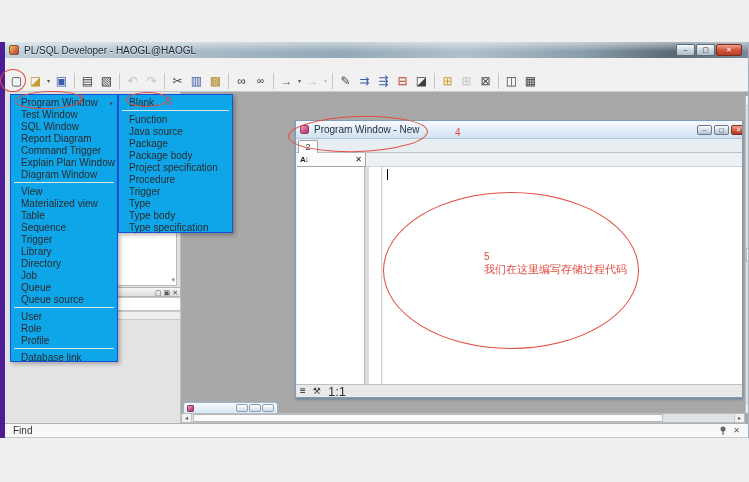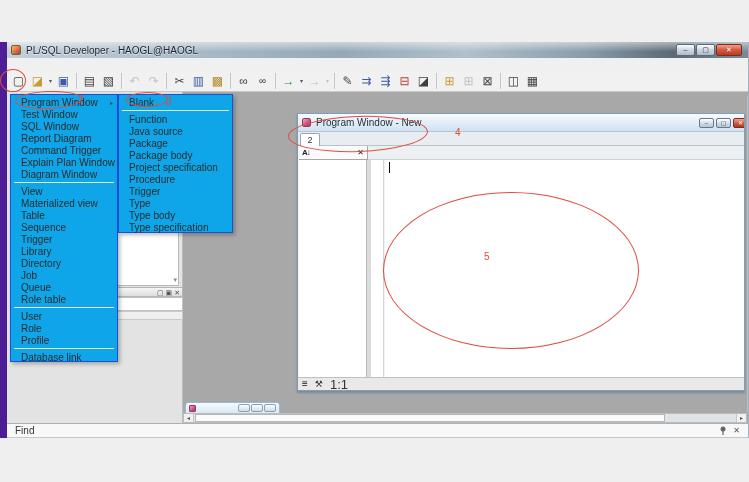--- a/index.html
+++ b/index.html
@@ -1,21 +1,21 @@
 <!DOCTYPE html>
 <html><head>
 <meta charset="utf-8">
 <style>
   *{box-sizing:border-box;margin:0;padding:0}
   html,body{width:749px;height:482px}
   body{font-family:"Liberation Sans",sans-serif;background:#fff;position:relative;overflow:hidden}
   .page{position:absolute;left:0;top:0;width:749px;height:482px;background:#efefef}
 
   
-  .app{position:absolute;left:0;top:42px;width:749px;height:396px;background:#f0f0f0;border-left:7px solid #4c1d95;border-right:1px solid #a7b1ba}
+  .app{position:absolute;left:0;top:42px;width:749px;height:396px;background:#f0f0f0;border-left:5px solid #4c1d95;border-right:1px solid #a7b1ba}
   .titlebar{position:absolute;left:0;top:0;width:100%;height:16px;
     background:linear-gradient(180deg,rgba(255,255,255,.55),rgba(255,255,255,.08) 60%),
                linear-gradient(90deg,#bccbd7 0%,#a4b8c7 22%,#8aa1b2 45%,#a9bbc8 62%,#7e94a5 78%,#4c5d6a 90%,#6d8090 100%);
     display:flex;align-items:center;padding:0 4px}
   .appicon{width:10px;height:10px;margin-right:5px;border-radius:2px;background:linear-gradient(135deg,#f3c25a,#d86a3c 60%,#9c3b7a);border:1px solid #7e5a2c;flex:none}
   .apptitle{font-size:10px;color:#1d2630;text-shadow:0 1px 1px rgba(255,255,255,.7);white-space:nowrap}
   .winbtns{margin-left:auto;display:flex;gap:1px;margin-right:2px}
   .wb{width:19px;height:12px;border:1px solid #5c6b78;border-radius:2px;background:linear-gradient(#fdfdfd,#cfd9e2 45%,#aebdc9);
       font-size:7px;line-height:10px;text-align:center;color:#333}
   .wb.close{width:26px;background:linear-gradient(#f0a08c,#d4573c 50%,#b33c26);color:#fff;border-color:#7e2c1c}
@@ -36,21 +36,21 @@
   .dockbox1{position:absolute;left:8px;top:138px;width:164px;height:56px;background:#fff;border:1px solid #b9b9b9}
   .dockscroll{position:absolute;right:1px;bottom:1px;font-size:7px;color:#888}
   .dockhdr{position:absolute;left:8px;top:195px;width:168px;height:10px;background:linear-gradient(#f6f6f6,#dddddd);border:1px solid #b5b5b5;display:flex;align-items:center;justify-content:flex-end;gap:2px;padding-right:2px}
   .dwb{font-size:7px;line-height:7px;color:#555}
   .dockbox2{position:absolute;left:8px;top:205px;width:168px;height:14px;background:#fff;border:1px solid #c2c2c2}
   .dockstrip{position:absolute;left:8px;top:219px;width:168px;height:9px;background:#efefef;border:1px solid #c9c9c9}
 
   .mdi{position:absolute;left:176px;top:0;right:0;height:100%;background:#a8a8a8}
 
   
-  .cw{position:absolute;left:290px;top:21px;width:448px;height:278px;background:#f0f3f6;border:1px solid #7f9db9;box-shadow:0 2px 2px rgba(70,100,130,.45);overflow:hidden}
+  .cw{position:absolute;left:290px;top:28px;width:448px;height:278px;background:#f0f3f6;border:1px solid #7f9db9;box-shadow:0 2px 2px rgba(70,100,130,.45);overflow:hidden}
   .cwtitle{position:absolute;left:0;top:0;width:100%;height:18px;background:linear-gradient(#f7fbfe,#cfe1f1);border-bottom:1px solid #b4c6d6;display:flex;align-items:center;padding:0 4px}
   .cwicon{width:9px;height:9px;margin-right:5px;border-radius:2px;background:linear-gradient(135deg,#f0a4c0,#c2457e 70%);border:1px solid #8d3a62;flex:none}
   .cwtext{font-size:10px;color:#25313d;white-space:nowrap}
   .cwbtns{margin-left:auto;display:flex;gap:2px;margin-right:-8px}
   .cwb{width:15px;height:10px;border:1px solid #67798a;border-radius:2px;background:linear-gradient(#ffffff,#d4dee7 50%,#b6c5d2);font-size:6px;line-height:8px;text-align:center;color:#333}
   .cwb.close{background:linear-gradient(#efa493,#cf5a40 55%,#aa3a24);color:#fff;border-color:#7e2c1c}
   .cwtabs{position:absolute;left:0;top:18px;width:100%;height:14px;background:#e8edf2;border-bottom:1px solid #b9c3cc}
   .cwtab{position:absolute;left:2px;top:1px;width:20px;height:13px;background:#fff;border:1px solid #9ca6b0;border-bottom:none;border-radius:2px 2px 0 0;font-size:9px;color:#333;display:flex;align-items:center;justify-content:center}
   .cwph{position:absolute;left:1px;top:32px;width:69px;height:14px;background:#fbfbfb;border-right:1px solid #a7a7a7;border-bottom:1px solid #a7a7a7;display:flex;align-items:center;padding:0 3px}
   .sort{font-size:8px;color:#222;font-weight:bold;letter-spacing:-1px}
@@ -269,21 +269,21 @@
     <div class="msep"></div>
     <div class="mi">View</div>
     <div class="mi">Materialized view</div>
     <div class="mi">Table</div>
     <div class="mi">Sequence</div>
     <div class="mi">Trigger</div>
     <div class="mi">Library</div>
     <div class="mi">Directory</div>
     <div class="mi">Job</div>
     <div class="mi">Queue</div>
-    <div class="mi">Role table</div>
+    <div class="mi">Queue source</div>
     <div class="msep"></div>
     <div class="mi">User</div>
     <div class="mi">Role</div>
     <div class="mi">Profile</div>
     <div class="msep"></div>
     <div class="mi">Database link</div>
   </div>
 
   <div class="menu submenu">
     <div class="mi">Blank</div>
@@ -302,14 +302,15 @@
 
   <div class="ann" id="ann1"></div>
   <div class="ann" id="ann2"></div>
   <div class="ann" id="ann3"></div>
   <div class="ann" id="ann4"></div>
   <div class="ann" id="ann5"></div>
   <span class="annum" id="n2">2</span>
   <span class="annum" id="n3">3</span>
   <span class="annum" id="n4">4</span>
   <span class="annum" id="n5">5</span>
+  <span class="anntext" id="note">我们在这里编写存储过程代码</span>
 
 </div>
 
 </body></html>

